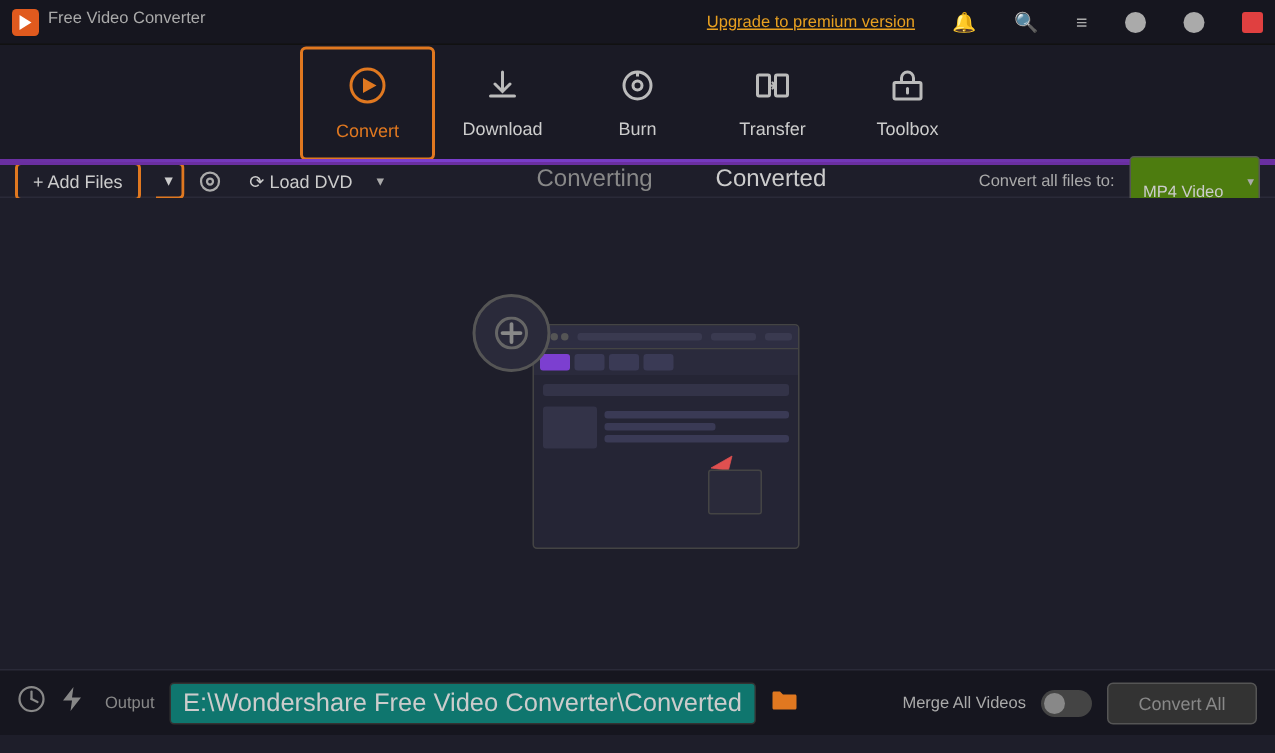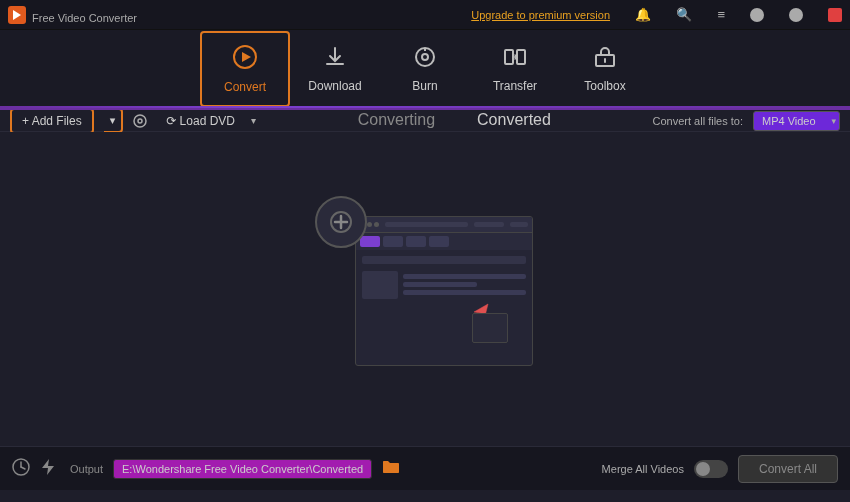--- a/index.html
+++ b/index.html
@@ -19,21 +19,21 @@
       height: 30px;
       background: #16161f;
       display: flex;
       align-items: center;
       justify-content: space-between;
       padding: 0 8px;
       border-bottom: 1px solid #111;
     }
     #title-bar-left {
       display: flex;
-      align-items: flex-end;
+      align-items: flex-start;
       gap: 6px;
     }
     #app-logo {
       width: 18px;
       height: 18px;
       background: #e05a1e;
       border-radius: 3px;
       display: flex;
       align-items: center;
       justify-content: center;
@@ -168,25 +168,25 @@
       color: #ccc;
       border-bottom: 2px solid #7c3fd0;
     }
     #toolbar-spacer2 { flex: 1; }
     #convert-all-label {
       font-size: 11px;
       color: #aaa;
       white-space: nowrap;
     }
     #format-select {
-      background: #6d28d9;
+      background: #4d7c0f;
       border: 1px solid #555;
       color: #ccc;
       font-size: 11px;
-      padding: 3px 20px 3px 8px;
+      padding: 17px 20px 3px 8px;
       border-radius: 3px;
       cursor: pointer;
       appearance: none;
       -webkit-appearance: none;
       position: relative;
     }
     #format-select-wrapper {
       position: relative;
       display: flex;
       align-items: center;
@@ -346,23 +346,23 @@
       font-size: 16px;
       color: #888;
       cursor: pointer;
     }
     #output-label {
       font-size: 11px;
       color: #888;
       margin-left: 4px;
     }
     #output-path {
-      font-size: 11px;
-      color: #ccc;
-      background: #a21caf;
+      font-size: 17px;
+      color: #ccc;
+      background: #0f766e;
       border: 1px solid #333;
       border-radius: 3px;
       padding: 3px 8px;
       cursor: pointer;
     }
     #output-folder-icon {
       font-size: 15px;
       color: #e07820;
       cursor: pointer;
     }

